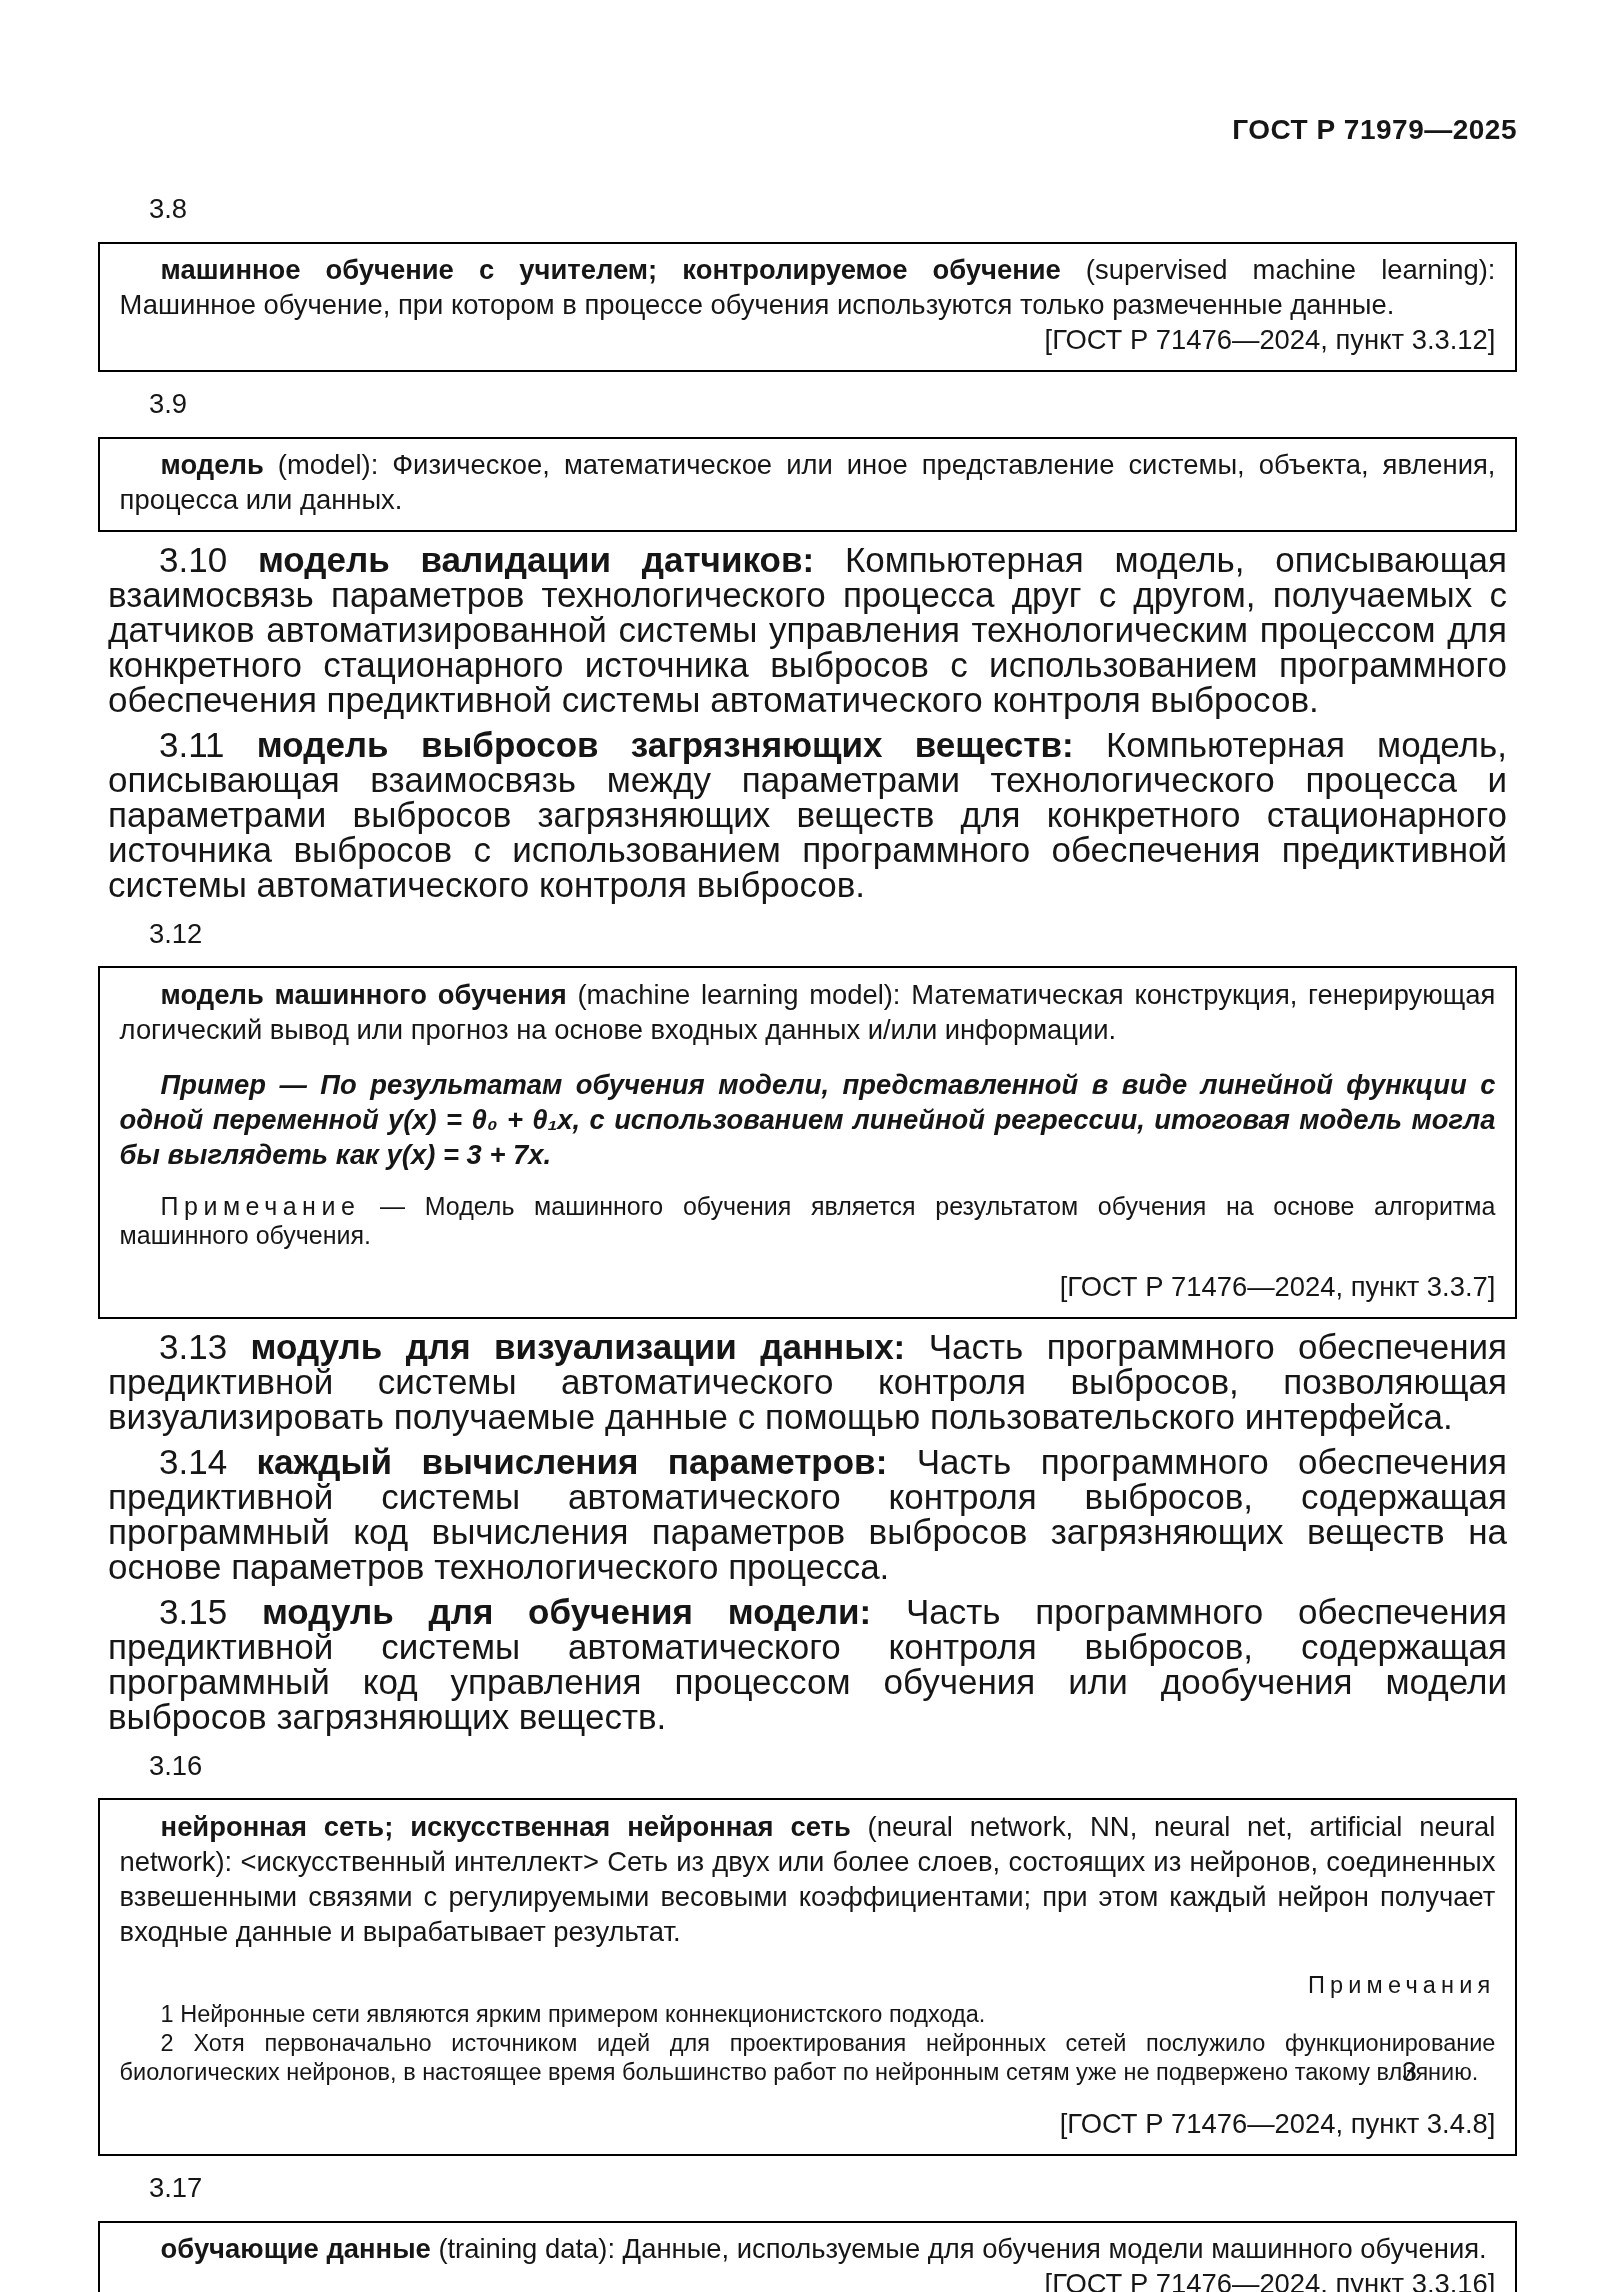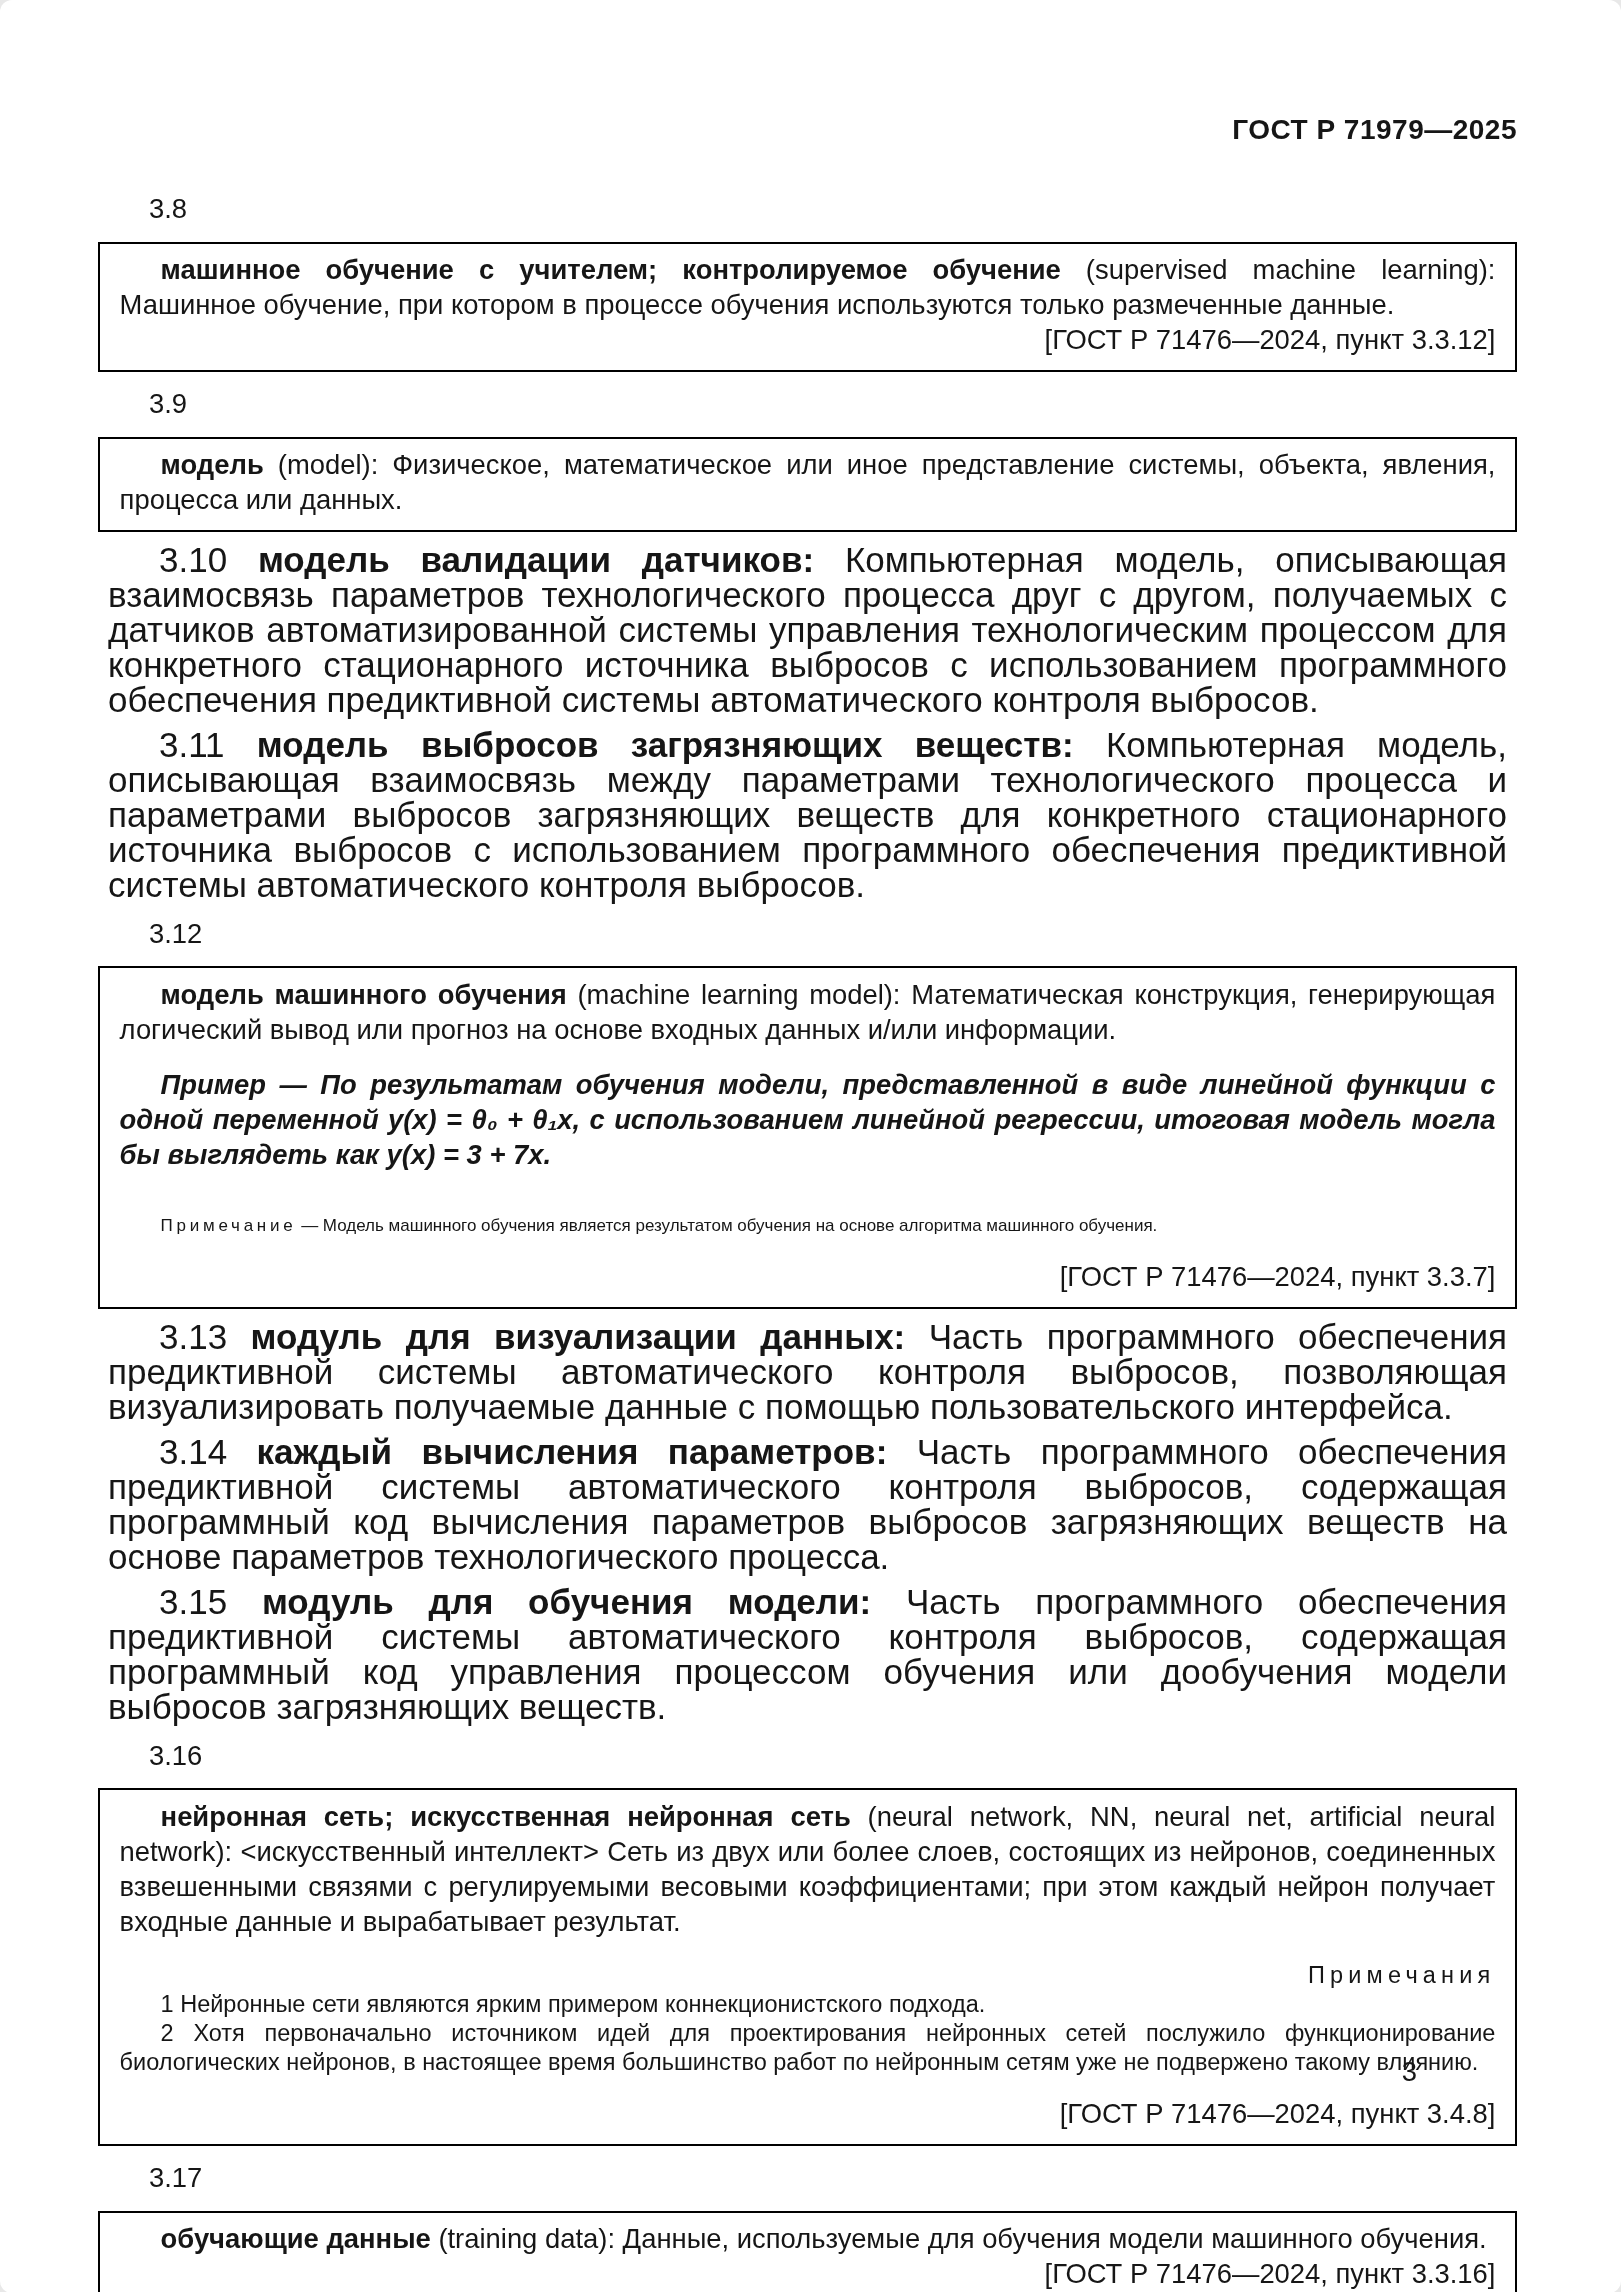--- a/index.html
+++ b/index.html
@@ -1,35 +1,34 @@
 <!DOCTYPE html>
 <html><head>
 <meta charset="utf-8">
 <style>
   html,body { margin:0; padding:0; background:#e8e8e8; }
   .page {
     width:1621px; height:2293px; background:#ffffff; position:relative;
     overflow:hidden; font-family:"Liberation Sans", sans-serif; color:#161616;
     margin:0 auto;
-    border-radius:12px;
   }
   .content { position:absolute; left:98px; right:104px; top:114px; }
   .doc-header { text-align:right; font-size:28px; font-weight:700; margin:0 0 45px 0; letter-spacing:0.5px; }
   .sec-label { font-size:27.4px; line-height:35px; margin:13.7px 0 15.7px 51px; }
   .tbox {
     border:2.9px solid #000; padding:8.8px 19.6px 12.7px 19.6px; margin:0 0 9.8px 0;
     font-size:27.4px; line-height:35px; text-align:justify;
   }
   .bp { margin:0; }
   .ind { text-indent:41px; }
   .src { text-align:right; }
   .src-gap { margin-top:19.6px; }
   .para { font-size:35px; line-height:35px; text-align:justify; text-indent:51px; margin:10px; }
   .example { font-weight:700; font-style:italic; margin-top:19.6px; }
-  .note { font-size:17px; line-height:29px; margin-top:39px; text-align:justify; }
+  .note { font-size:25px; line-height:29px; margin-top:20px; text-align:justify; }
   .nlabel { letter-spacing:0.22em; }
   .notes-head { font-size:23.5px; line-height:29px; margin-top:21.6px; text-indent:41px; letter-spacing:0.22em; text-align:right; }
   .note-item { font-size:23.5px; line-height:29px; margin:0; text-indent:41px; text-align:justify; }
   .pagenum { position:absolute; top:2056px; right:204px; font-size:27.4px; }
 </style>
 </head>
 <body>
 
 <div class="page">
   <div class="content">

